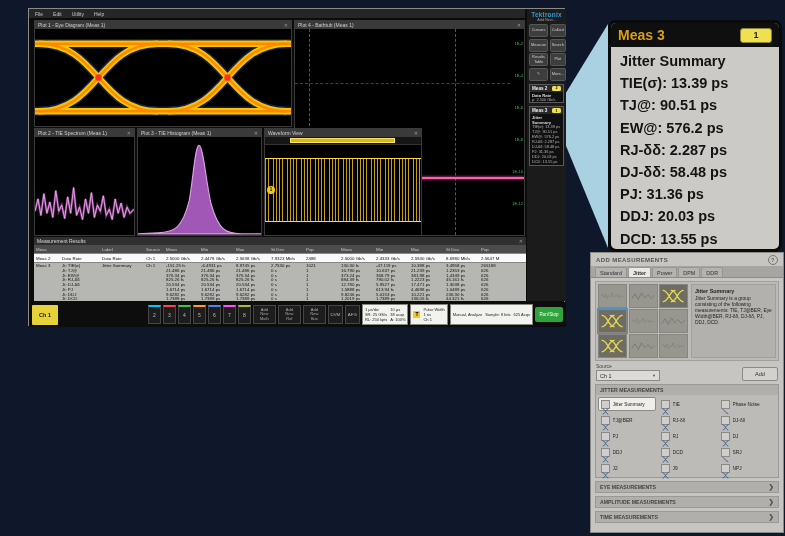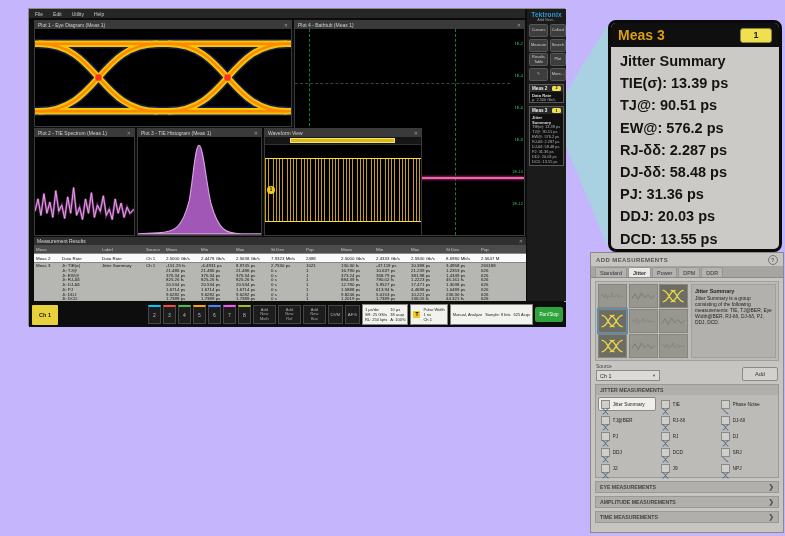--- a/index.html
+++ b/index.html
@@ -1,16 +1,16 @@
 <!DOCTYPE html>
 <html><head>
 <meta charset="utf-8">
 <style>
   html,body{margin:0;padding:0}
-  #canvas{position:relative;width:785px;height:536px;background:#c4b5fd;overflow:hidden;
+  #canvas{position:relative;width:785px;height:536px;background:#0f172a;overflow:hidden;
     font-family:"Liberation Sans",sans-serif;-webkit-font-smoothing:antialiased}
 
   
   #scope{position:absolute;left:28px;top:8px;width:537px;height:318px;background:#0c0c0c;border:1px solid #8a8a86;box-sizing:border-box}
   #menubar{position:absolute;left:0;top:0;width:496px;height:9px;background:#262626;display:flex;align-items:center;gap:10px;padding:0 6px;box-sizing:border-box}
   .mitem{font-size:5px;color:#c8c8c8}
 
   .plot{position:absolute;background:#000;border:1px solid #3a3a3a;display:flex;flex-direction:column;box-sizing:border-box}
   .ptitle{height:8px;min-height:8px;background:#3a3a3a;color:#cfcfcf;font-size:5px;display:flex;align-items:center;padding:0 3px}
   .pclose{margin-left:auto;color:#999;font-size:5px;line-height:5px}

